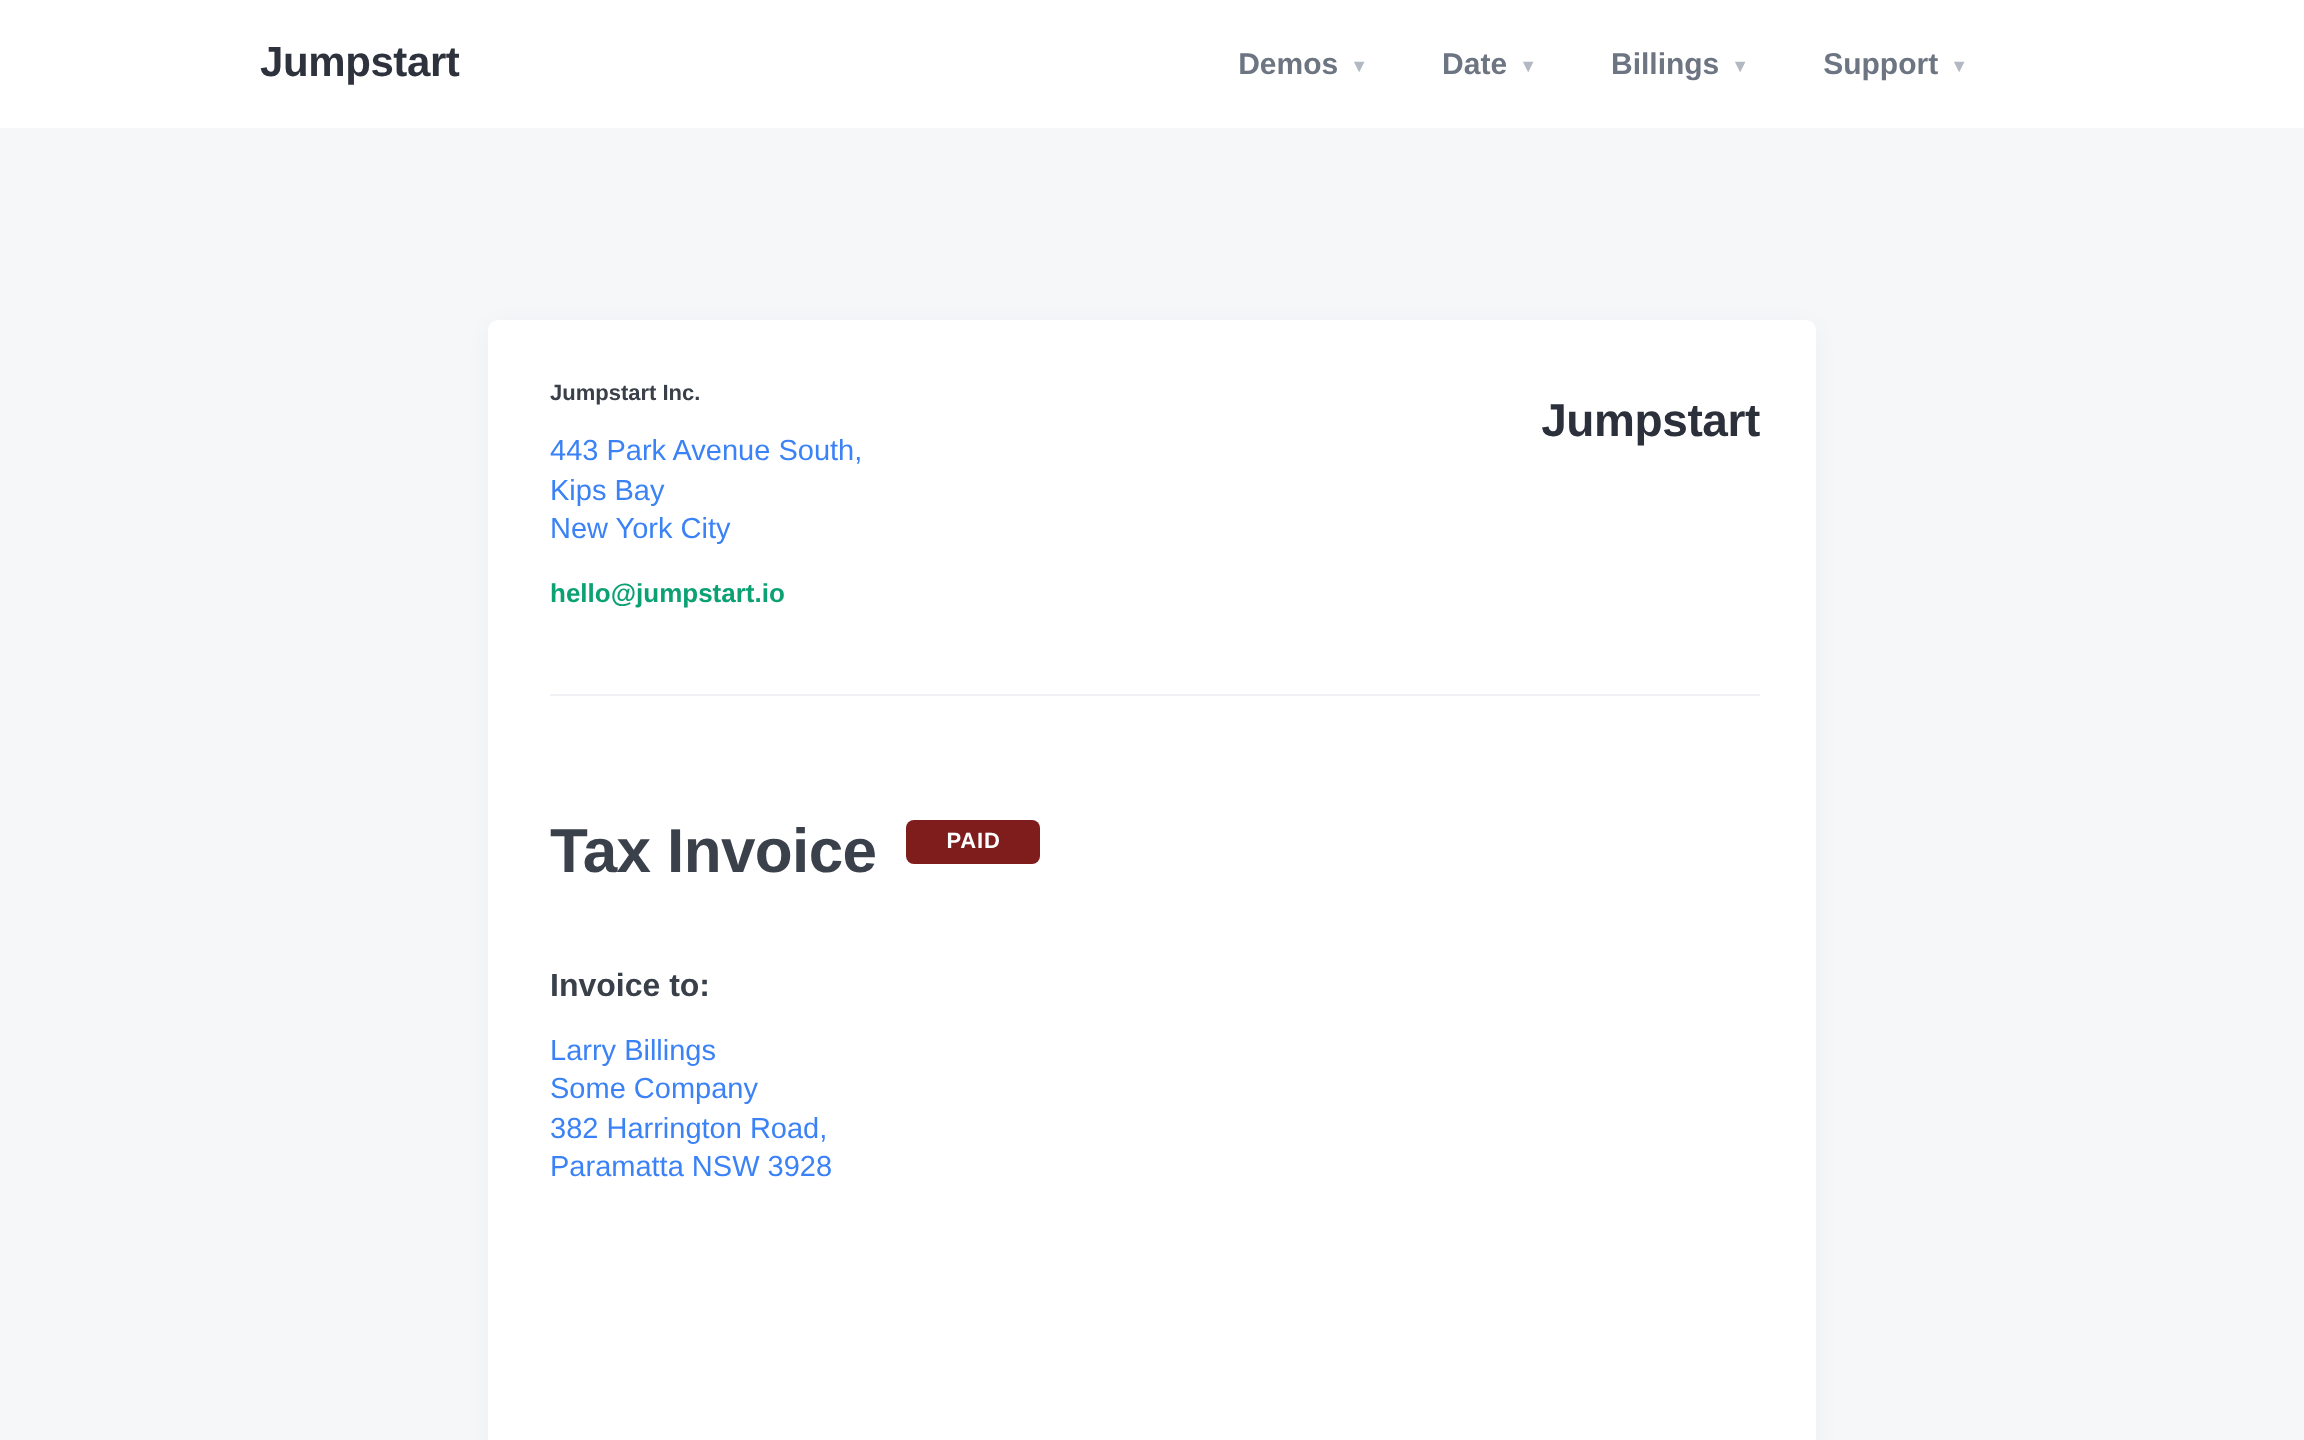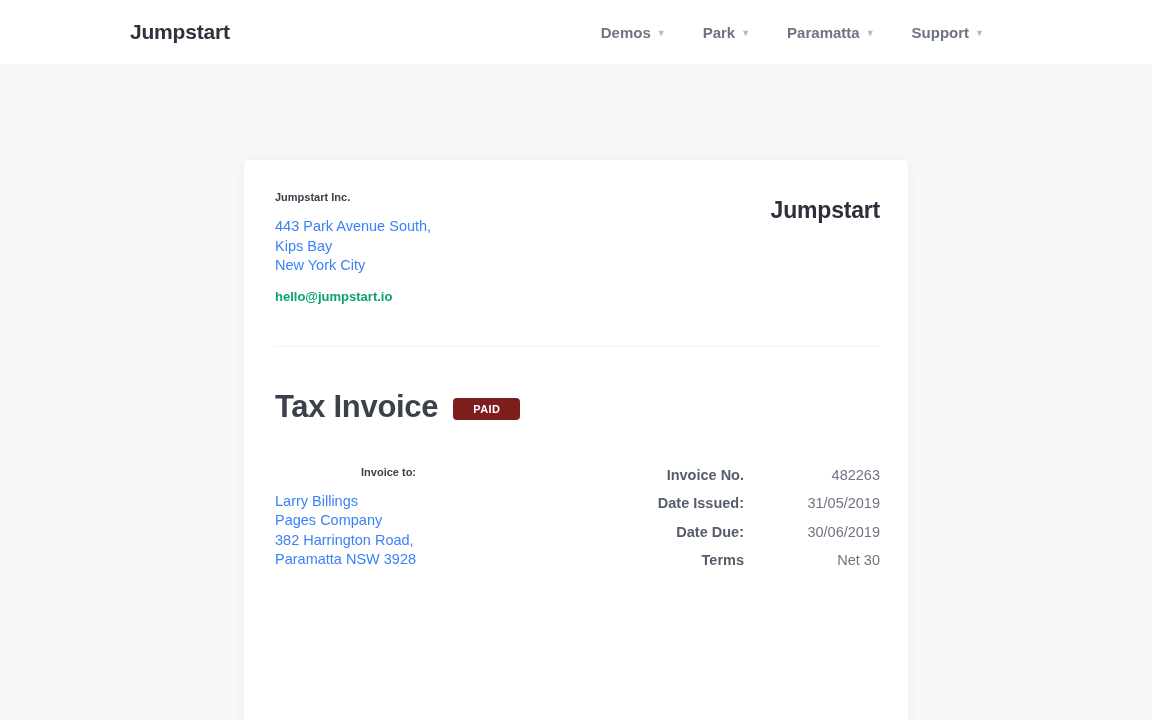--- a/index.html
+++ b/index.html
@@ -66,34 +66,34 @@
     font-size: 13px; font-weight: 700; color: #0ba172;
     text-decoration: none; cursor: pointer;
   }
   .invoice-logo {
     font-size: 23px; font-weight: 800; color: #2b303a;
     letter-spacing: -0.2px; margin-top: 6px;
   }
 
   .divider { border: none; border-top: 1px solid #eff1f4; margin-top: 41px; }
 
-  .title-row { margin-top: 42px; display: flex; align-items: center; }
+  .title-row { margin-top: 60px; display: flex; align-items: flex-start; }
   .invoice-title {
     font-size: 31px; font-weight: 700; color: #3a414b; letter-spacing: -0.3px;
   }
   .status-badge {
     margin-left: 15px;
     background: #7f1d1d; color: #ffffff;
     font-size: 11px; font-weight: 700; letter-spacing: 0.4px;
     padding: 5px 20px; border-radius: 4px;
     transform: translateY(2px);
   }
 
   .parties { margin-top: 41px; display: flex; justify-content: space-between; }
-  .bill-to-label { font-size: 11px; font-weight: 700; color: #3a4049; margin-bottom: 14px; text-align: right; }
+  .bill-to-label { font-size: 16px; font-weight: 700; color: #3a4049; margin-bottom: 14px; }
   .details {
     display: grid;
     grid-template-columns: auto 104px;
     column-gap: 32px;
     row-gap: 11px;
     align-items: baseline;
     margin-top: 1px;
   }
   .detail-label { text-align: right; font-size: 14.5px; font-weight: 600; color: #555d6a; white-space: nowrap; }
   .detail-value { text-align: right; font-size: 14.5px; color: #6e7683; white-space: nowrap; }
@@ -121,25 +121,25 @@
 <header class="topnav">
   <div class="brand">Jumpstart</div>
 
   <div class="nav-right">
     <nav class="nav-links">
       <div class="nav-link">
         <span>Demos</span>
         <span class="chev">▼</span>
       </div>
       <div class="nav-link">
-        <span>Park</span>
+        <span>Date</span>
         <span class="chev">▼</span>
       </div>
       <div class="nav-link">
-        <span>Paramatta</span>
+        <span>Billings</span>
         <span class="chev">▼</span>
       </div>
       <div class="nav-link">
         <span>Support</span>
         <span class="chev">▼</span>
       </div>
     </nav>
   </div>
 </header>
 
@@ -160,31 +160,21 @@
 
   <div class="title-row">
     <h1 class="invoice-title">Tax Invoice</h1>
     <span class="status-badge">PAID</span>
   </div>
 
   <div class="parties">
     <div>
       <div class="bill-to-label">Invoice to:</div>
       <div class="addr-line">Larry Billings</div>
-      <div class="addr-line">Pages Company</div>
+      <div class="addr-line">Some Company</div>
       <div class="addr-line">382 Harrington Road,</div>
       <div class="addr-line">Paramatta NSW 3928</div>
     </div>
 
-    <div class="details">
-      <div class="detail-label">Invoice No.</div>
-      <div class="detail-value">482263</div>
-      <div class="detail-label">Date Issued:</div>
-      <div class="detail-value">31/05/2019</div>
-      <div class="detail-label">Date Due:</div>
-      <div class="detail-value">30/06/2019</div>
-      <div class="detail-label">Terms</div>
-      <div class="detail-value">Net 30</div>
-    </div>
   </div>
 
 
 </main>
 
 </body></html>

